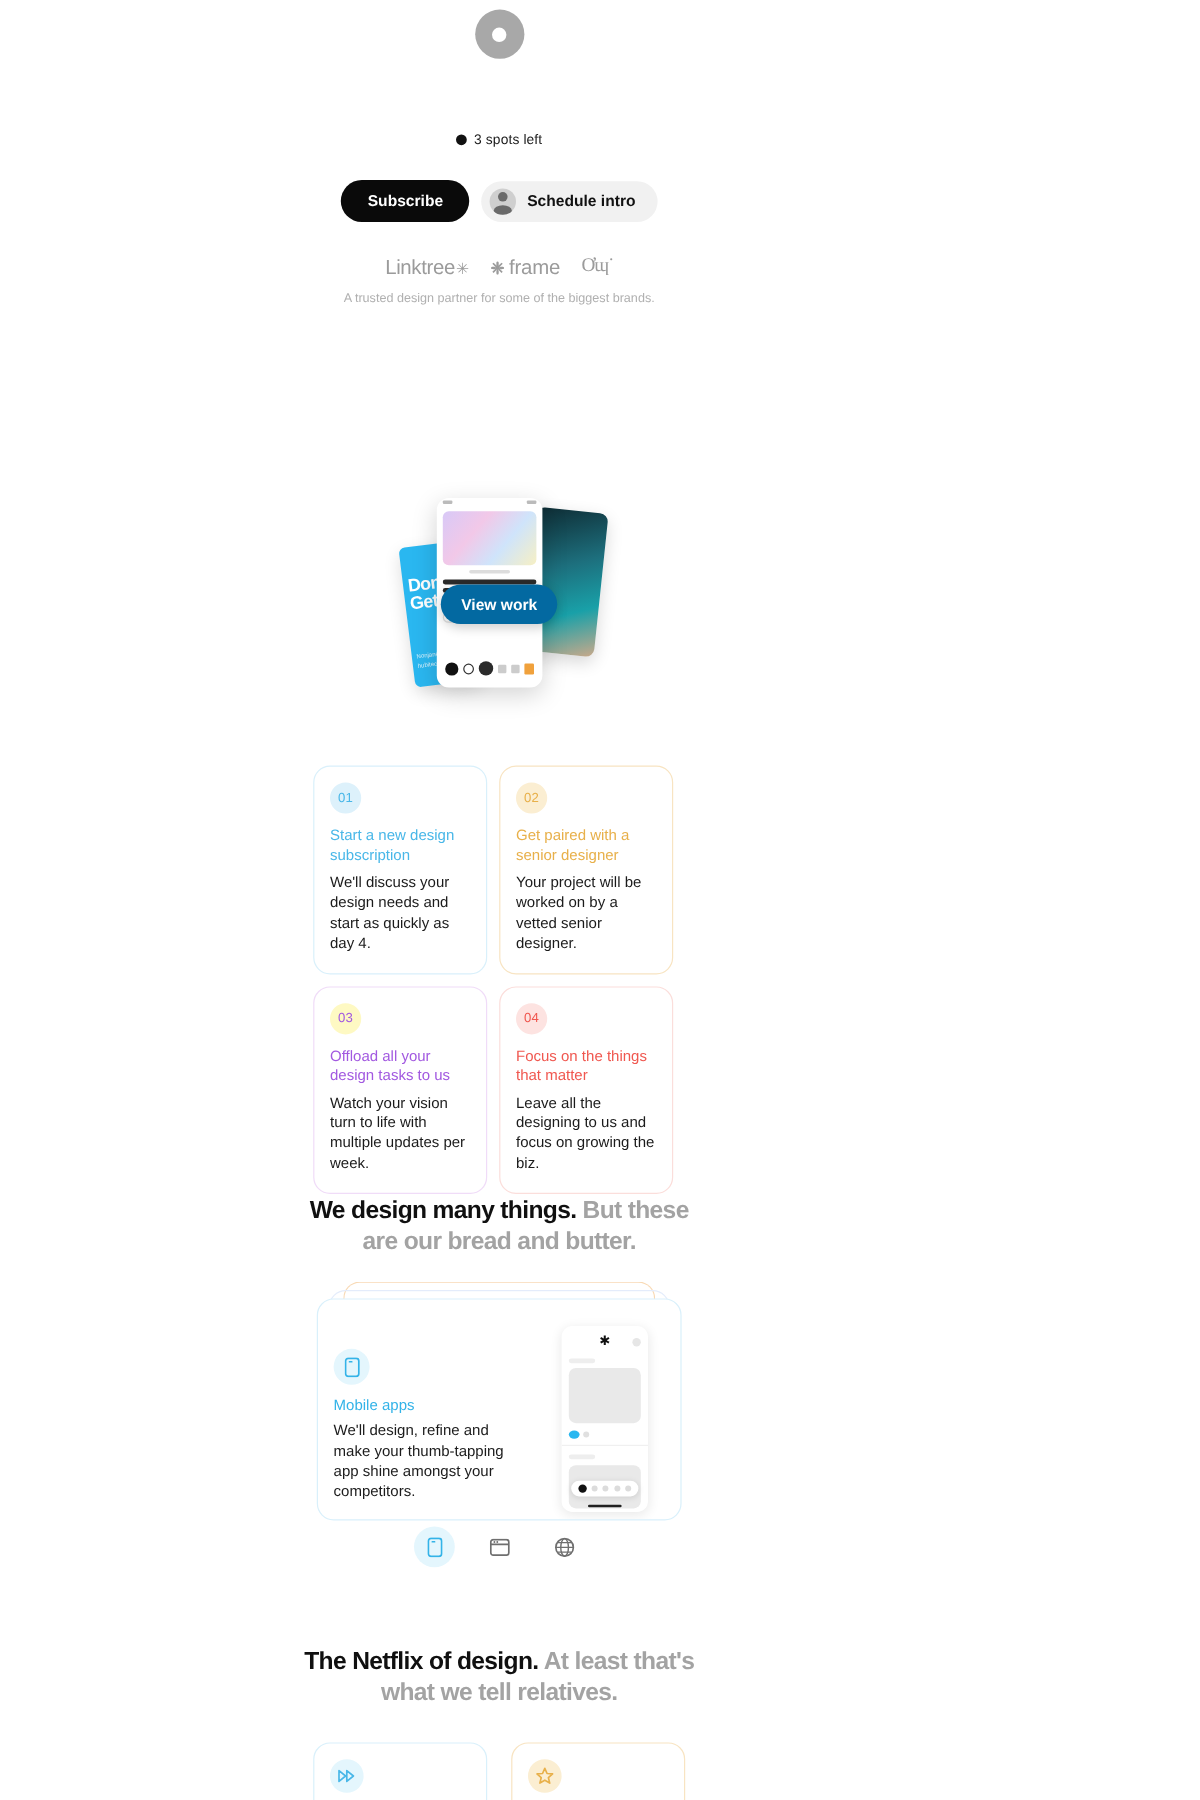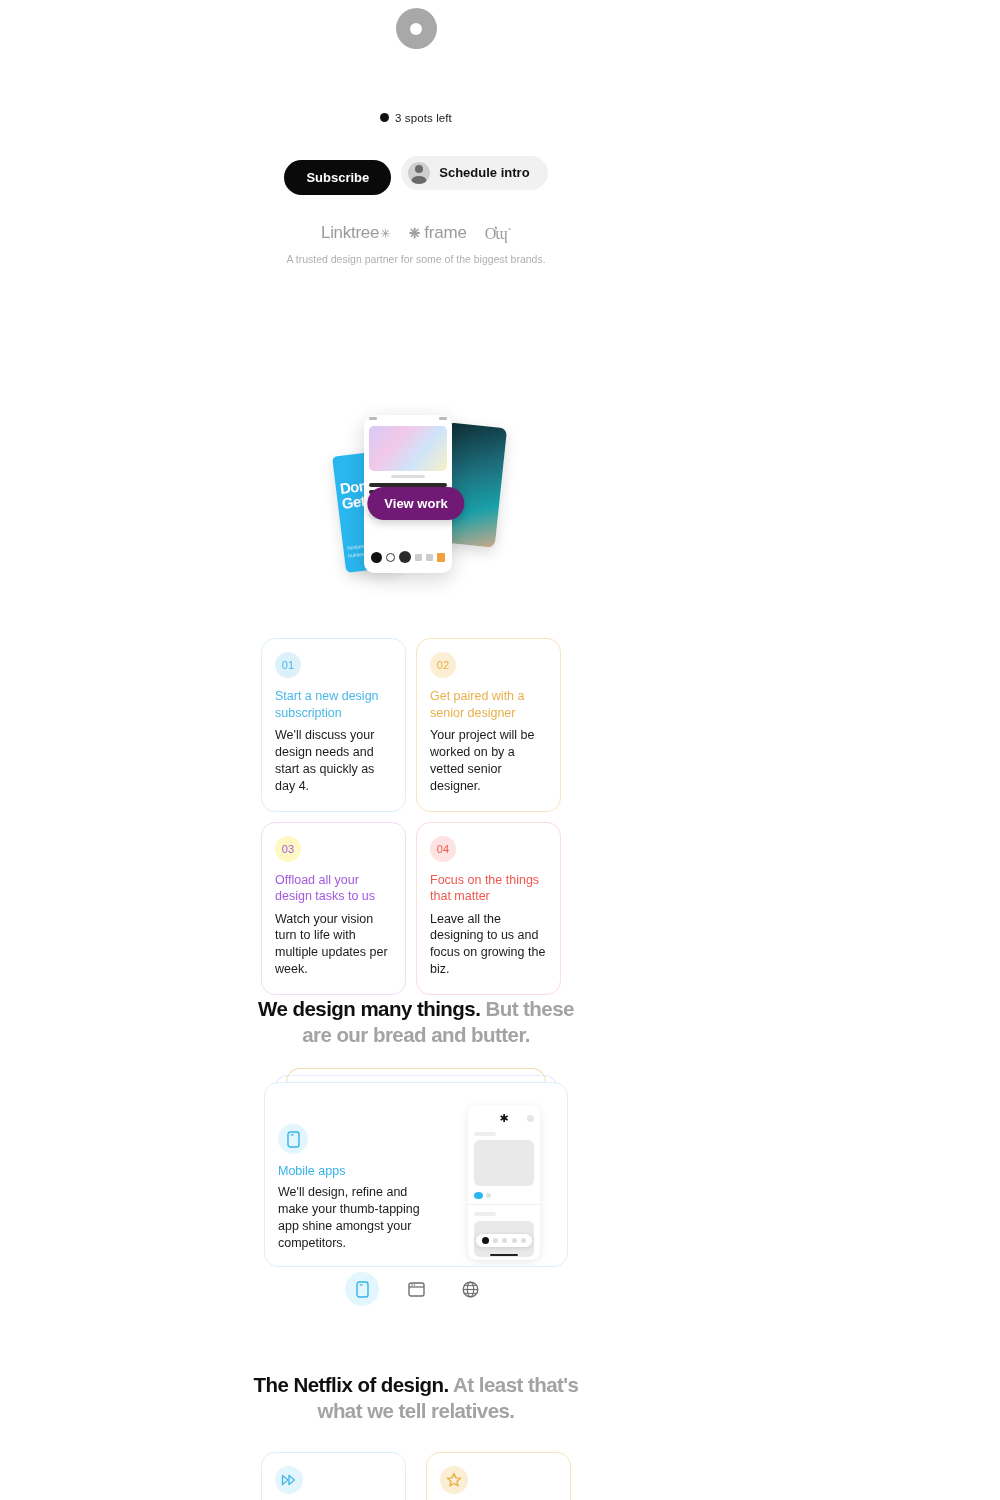--- a/index.html
+++ b/index.html
@@ -58,21 +58,20 @@
     margin-top: 24px;
     display: flex; justify-content: center; align-items: center; gap: 10px;
   }
   .btn-subscribe {
     background: #0a0a0a; color: #fff;
     border: none; border-radius: 999px;
     font-size: 13px; font-weight: 600;
     padding: 10px 22px;
     font-family: "Liberation Sans", sans-serif;
     cursor: pointer;
-    margin-top: 10px;
   }
   .btn-schedule {
     background: #f1f1f1; color: #111;
     border: none; border-radius: 999px;
     font-size: 13px; font-weight: 600;
     padding: 6px 18px 6px 7px;
     display: flex; align-items: center; gap: 9px;
     font-family: "Liberation Sans", sans-serif;
     cursor: pointer;
   }
@@ -88,21 +87,21 @@
   }
   .avatar::after {
     content:""; position:absolute; left:50%; bottom:-1px;
     transform: translateX(-50%);
     width:15px; height:9px; border-radius:50% 50% 0 0; background:#6a6a6a;
   }
 
   
   .brands {
     margin-top: 28px;
-    display: flex; justify-content: center; align-items: flex-end; gap: 18px;
+    display: flex; justify-content: center; align-items: flex-start; gap: 18px;
     color: #9b9b9b;
   }
   .brand-linktree { font-size: 17px; font-weight: 400; letter-spacing: -.3px; display:flex; align-items:baseline; }
   .brand-linktree .ast { font-size: 13px; margin-left: 1px; }
   .brand-framer { font-size: 17px; display: flex; align-items: center; gap: 4px; letter-spacing:-.2px; }
   .brand-framer .mark { font-size: 14px; font-weight: 700; }
   .brand-third { font-size: 16px; letter-spacing: -1px; font-family: "Liberation Serif", serif; }
   .brands-caption {
     margin-top: 9px;
     font-size: 10.5px; line-height: 1.35;
@@ -163,21 +162,21 @@
     display:flex; align-items:center; justify-content: space-around; padding: 0 5px;
   }
   .pf-dock .c1 { width:11px;height:11px;border-radius:50%;background:#111; }
   .pf-dock .c2 { width:9px;height:9px;border-radius:50%;border:1.5px solid #333; }
   .pf-dock .c3 { width:12px;height:12px;border-radius:50%;background:#2b2b2b; }
   .pf-dock .c4,.pf-dock .c5 { width:7px;height:7px;background:#ccc;border-radius:1px; }
   .pf-dock .c6 { width:8px;height:9px;background:#f0a13c;border-radius:1px; }
   .view-work {
     position: absolute; left: 50%; top: 72px;
     transform: translateX(-50%);
-    background: #701a75; color: #fff;
+    background: #0369a1; color: #fff;
     font-size: 13px; font-weight: 600;
     padding: 9px 17px; border-radius: 999px;
     white-space: nowrap; cursor: pointer;
     box-shadow: 0 3px 10px rgba(0,0,0,.2);
   }
 
   
   .steps {
     position: absolute; top: 638px; left: 50%;
     transform: translateX(-50%);

